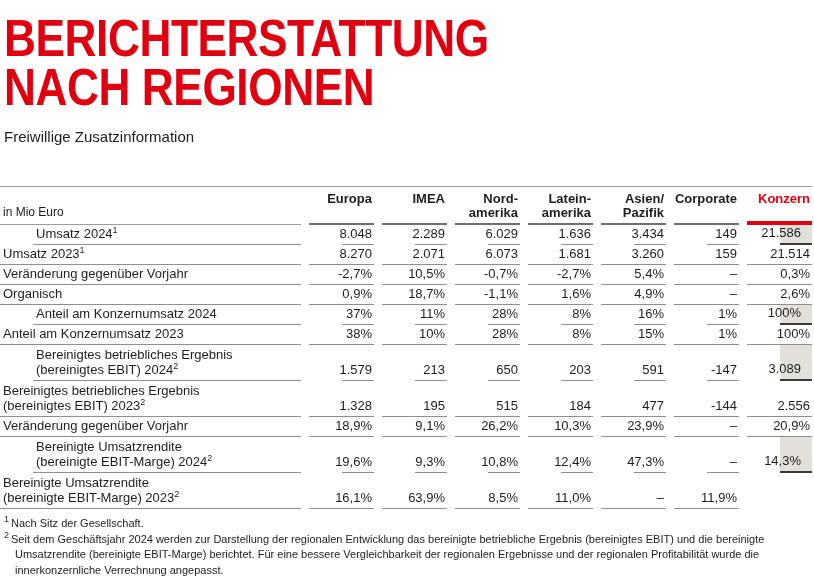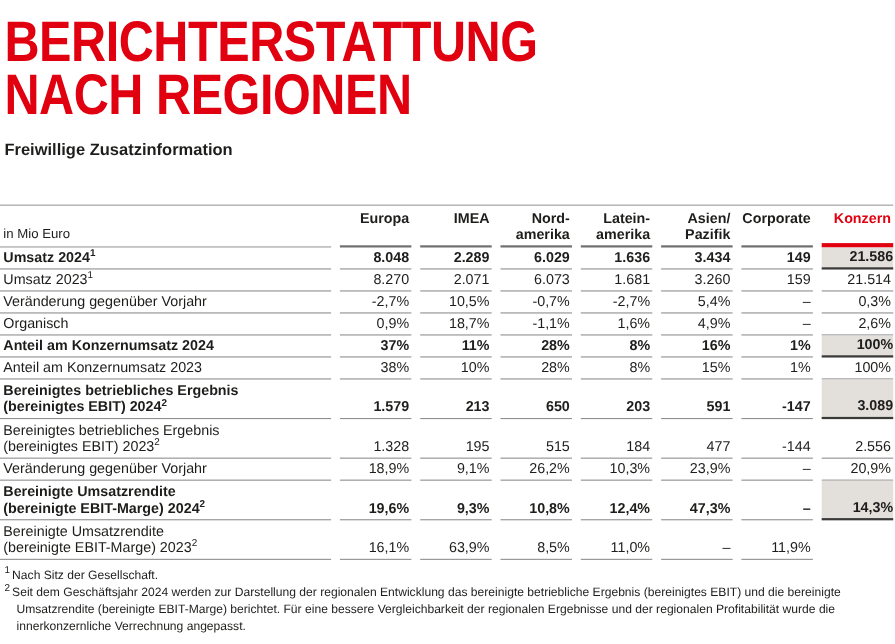--- a/index.html
+++ b/index.html
@@ -26,21 +26,21 @@
     font-size: 52px;
     line-height: 49px;
     letter-spacing: -0.5px;
     transform: scaleX(0.85);
     transform-origin: left top;
     white-space: nowrap;
   }
   .subtitle {
     margin: 16px 0 0 4px;
     font-size: 15px;
-    font-weight: bold;
+    font-weight: normal;
   }
 
   #regions-grid {
     display: grid;
     grid-template-columns: 1fr 65px 65px 65px 65px 65px 65px 65px;
     column-gap: 8px;
     width: 812px;
     margin-top: 41px;
     border-top: 1px solid #9c9c9c;
   }
@@ -75,25 +75,25 @@
   }
   .head.konzern {
     color: var(--accent);
     border-bottom: 4px solid var(--accent);
   }
   .label {
     justify-content: flex-start;
     text-align: left;
     padding-left: 3px;
   }
-  .b { font-weight: bold; }
+  .b { font-weight: normal; margin-left: 33px; }
   .hl {
     background: var(--hl-bg);
     border-bottom: 2px solid #3a3a39;
-    padding-right: 0;
+    padding-right: 11px;
   }
   sup { font-size: 9px; line-height: 0; vertical-align: super; }
 
   .footnotes { margin: 7px 0 0 4px; width: 800px; }
   .fn {
     font-size: 11px;
     line-height: 15.5px;
     padding-left: 11px;
     text-indent: -11px;
     color: var(--ink);

